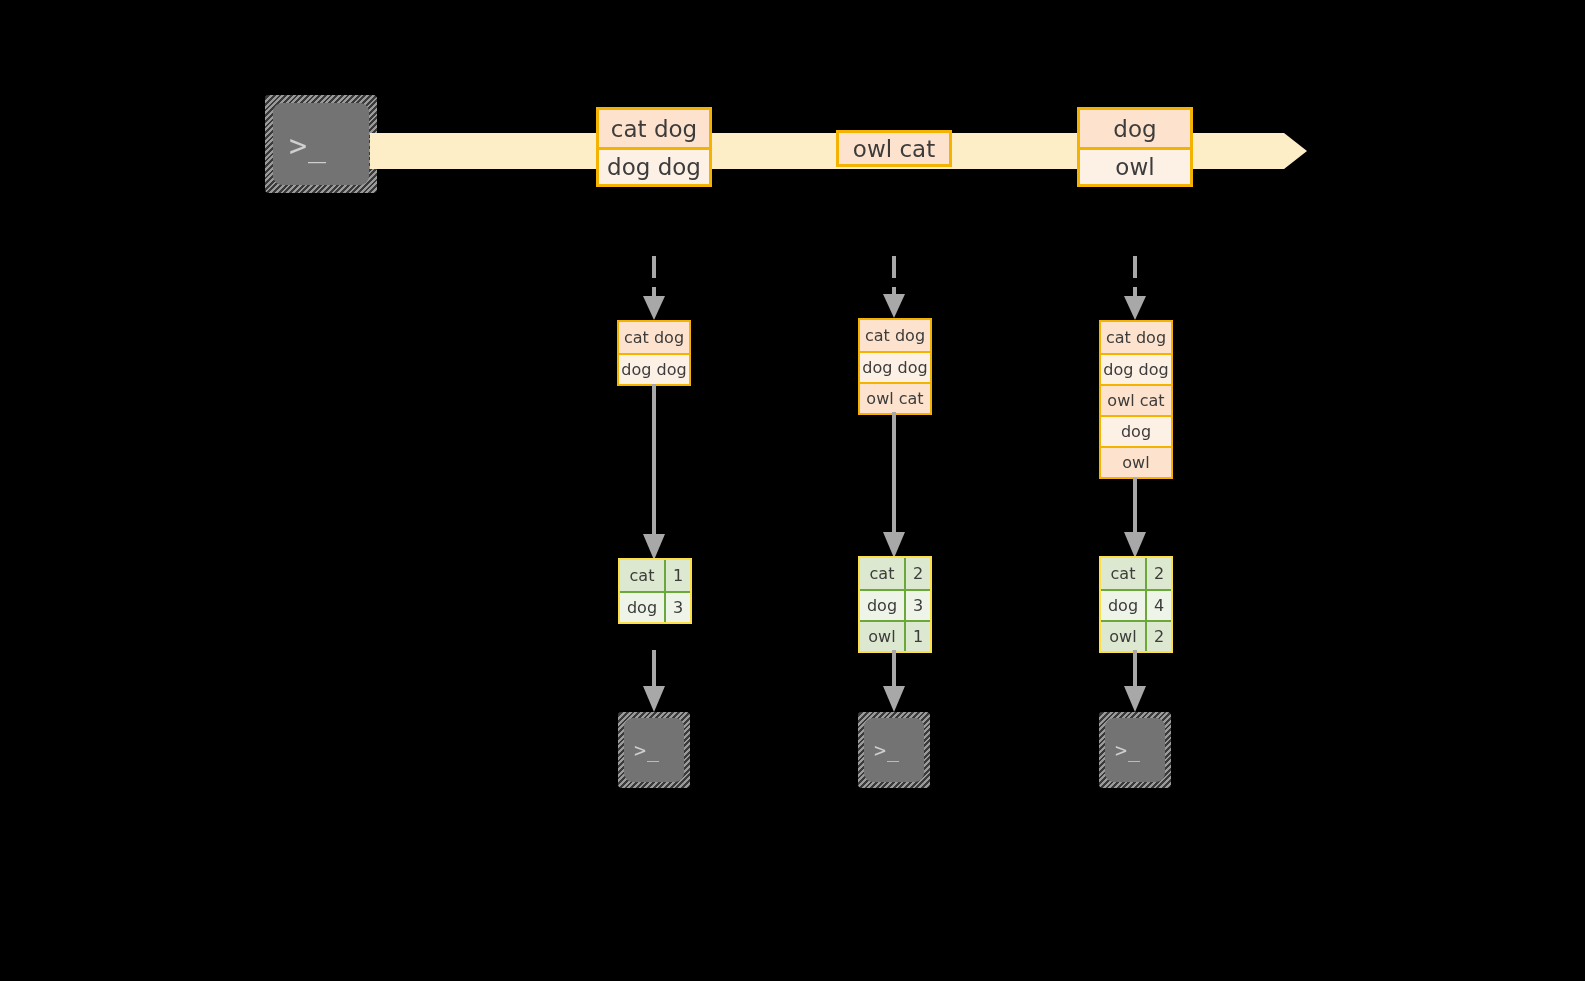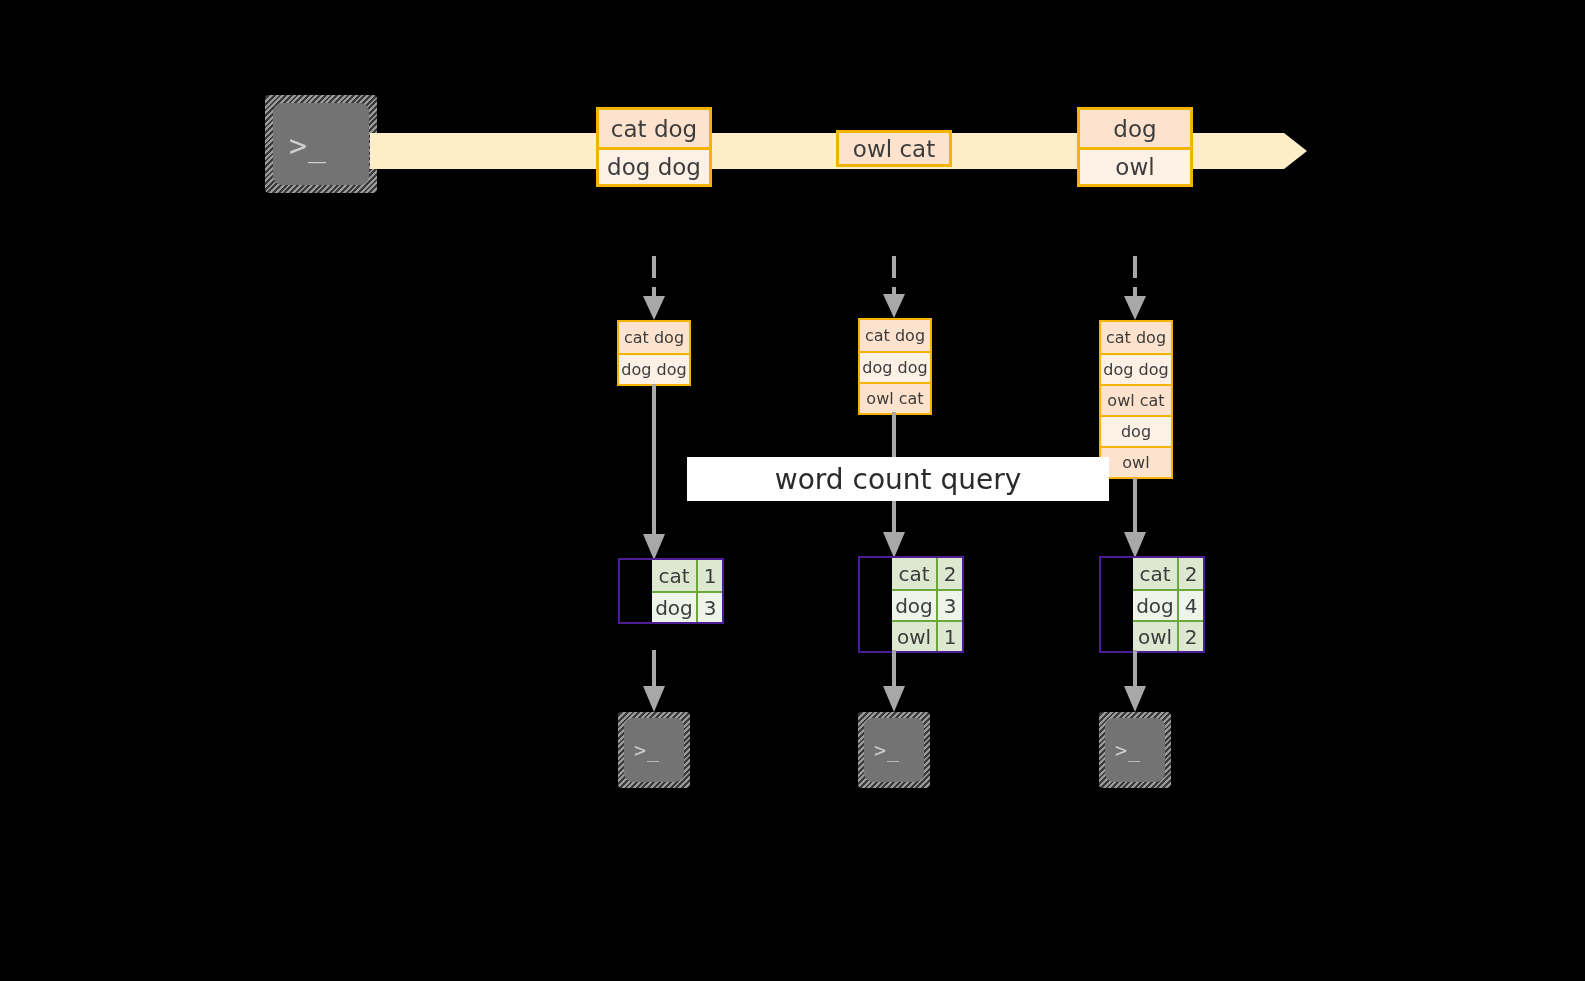--- a/index.html
+++ b/index.html
@@ -104,25 +104,24 @@
     white-space: nowrap;
   }
   .stack .cell + .cell { border-top: 2px solid #f5b301; }
   .stack .cell.shade-a { background: #fde3cd; }
   .stack .cell.shade-b { background: #fdf1e6; }
 
   
   .result {
     position: absolute;
     box-sizing: border-box;
-    border: 2px solid #4c1d95;
+    border: 2px solid #fde047;
     display: flex;
     flex-direction: column;
-    font-size: 20px;
-    padding-left: 32px;
+    font-size: 16px;
   }
   .result .row {
     box-sizing: border-box;
     display: flex;
     height: 31px;
   }
   .result .row + .row { border-top: 2px solid #6aa939; }
   .result .c-word,
   .result .c-num {
     box-sizing: border-box;
@@ -240,21 +239,20 @@
       <path d="M14,146 L3,120 L25,120 Z" fill="#a8a8a8"></path>
     </svg>
   </div>
   <div class="conn" style="left:1121px; top:478px;">
     <svg width="28" height="80" viewBox="0 0 28 80">
       <line x1="14" y1="0" x2="14" y2="56" stroke="#a8a8a8" stroke-width="4"></line>
       <path d="M14,80 L3,54 L25,54 Z" fill="#a8a8a8"></path>
     </svg>
   </div>
 
-  <div class="query-label">word count query</div>
 
   <div class="result" style="left:618px; top:558px;">
     <div class="row shade-a">
       <div class="c-word">cat</div>
       <div class="c-num">1</div>
     </div>
     <div class="row shade-b">
       <div class="c-word">dog</div>
       <div class="c-num">3</div>
     </div>

